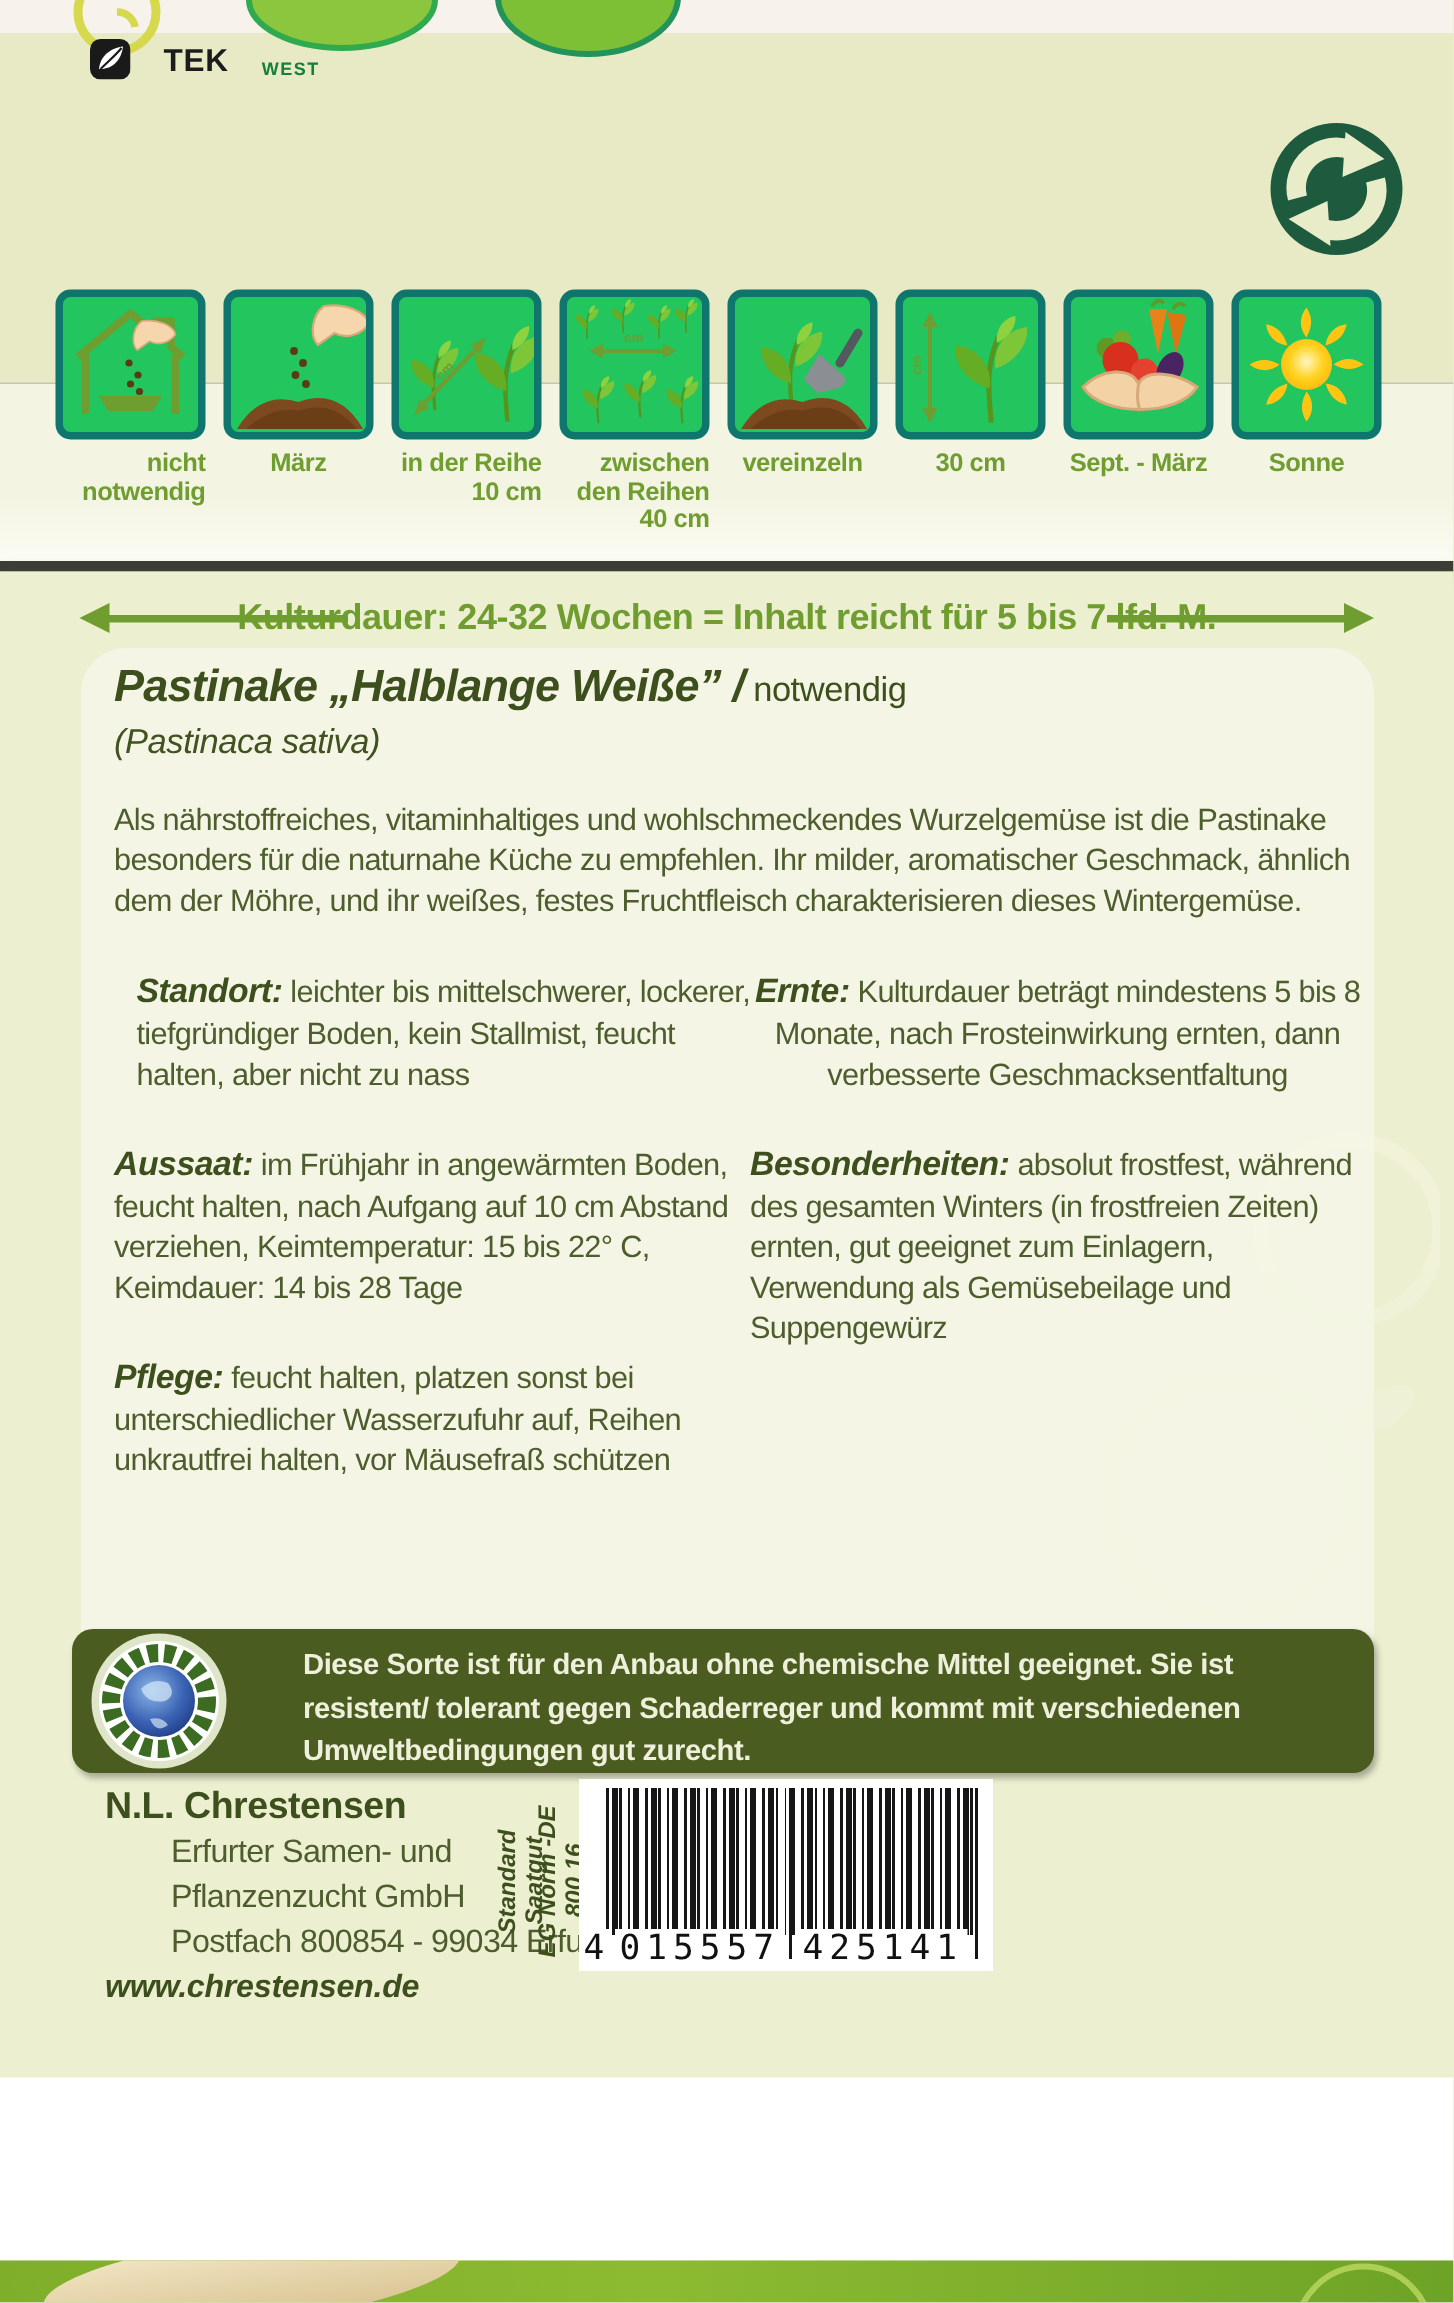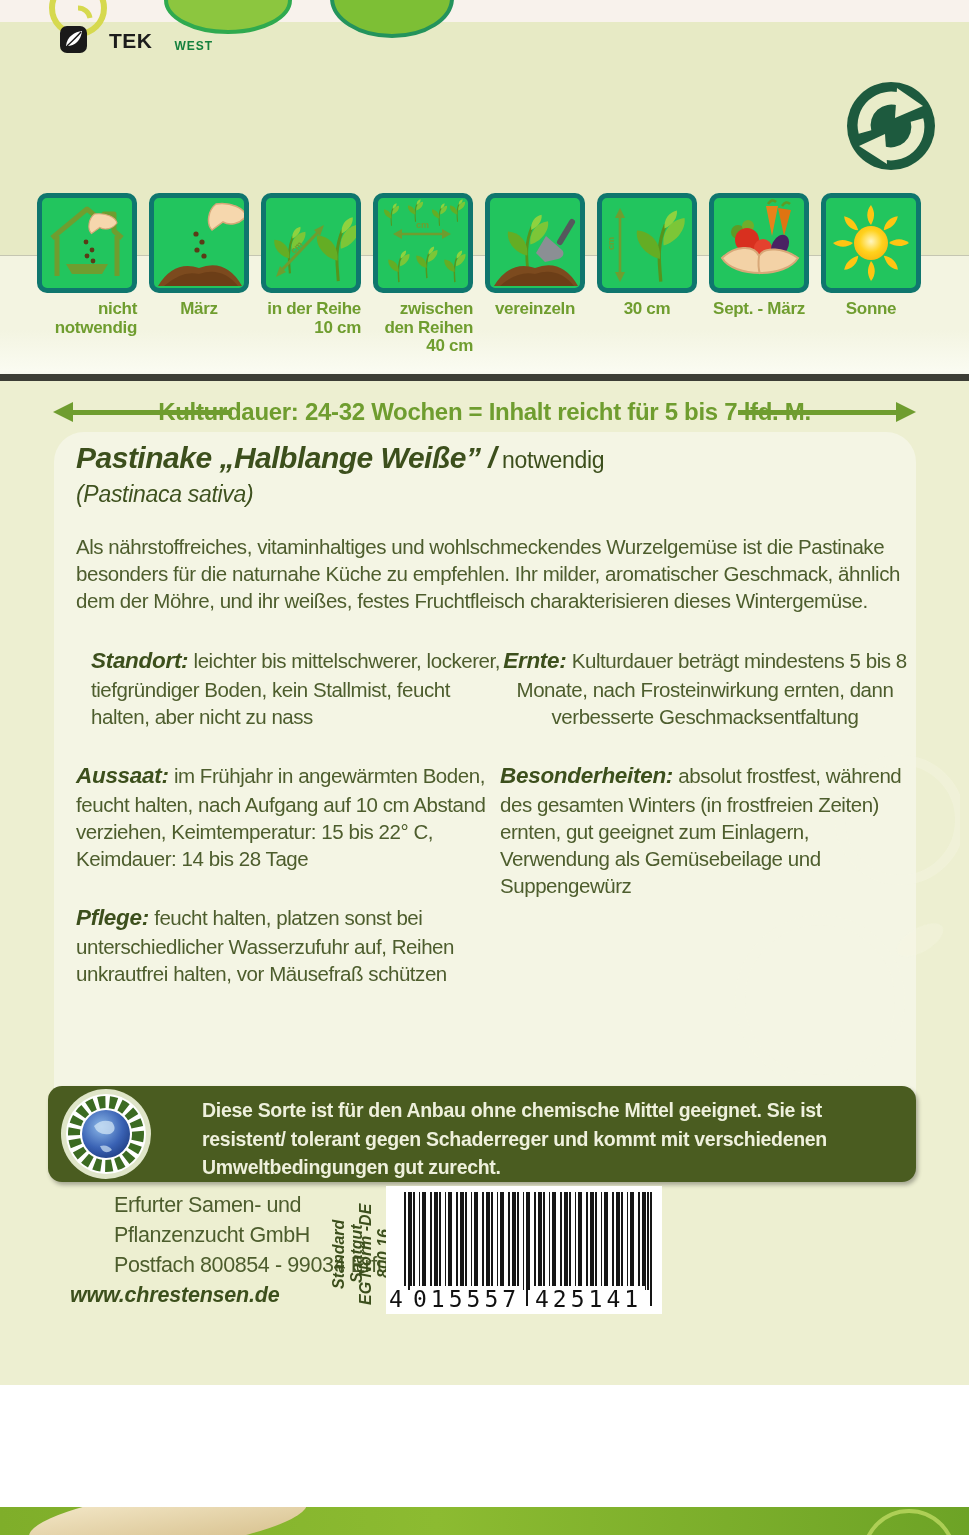--- a/index.html
+++ b/index.html
@@ -337,20 +337,21 @@
   <circle cx="46" cy="46" r="45" fill="#dfe5c8"></circle>
   <circle cx="46" cy="46" r="40" fill="#ffffff"></circle>
   <circle cx="46" cy="46" r="32" fill="none" stroke="#3c6b22" stroke-width="12" stroke-dasharray="7 4"></circle>
   <circle cx="46" cy="46" r="24" fill="url(#globe-grad)"></circle>
   <path d="M34 38 q8 -8 18 -4 q6 8 -2 12 q-12 2 -16 -8 Z" fill="#cfe3f4" opacity="0.75"></path>
   <path d="M40 58 q8 -2 12 4 q-8 6 -12 -4 Z" fill="#cfe3f4" opacity="0.7"></path>
 </svg>
 <div class="abs" id="notice-text">Diese Sorte ist für den Anbau ohne chemische Mittel geeignet. Sie ist resistent/ tolerant gegen Schaderreger und kommt mit verschiedenen Umweltbedingungen gut zurecht.</div>
 
 <div class="abs" id="pub">
+  <div class="name">N.L. Chrestensen</div>
   <div class="line">Erfurter Samen- und</div>
   <div class="line">Pflanzenzucht GmbH</div>
   <div class="line">Postfach 800854 - 99034 Erfurt</div>
   <div class="web">www.chrestensen.de</div>
 </div>
 
 <div class="abs vlabel" id="vlabel1">Standard Saatgut</div>
 <div class="abs vlabel" id="vlabel2">EG Norm -DE 800 16</div>
 
 <div class="abs" id="barcode">

